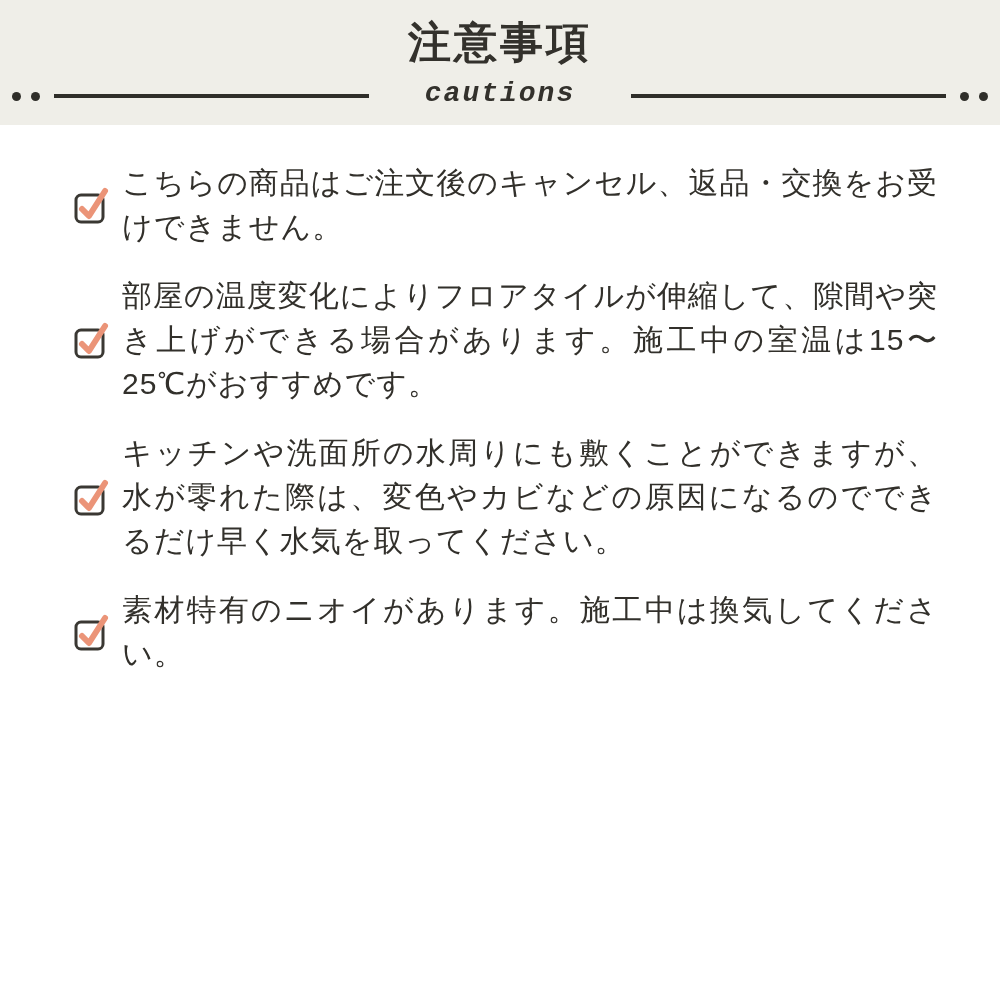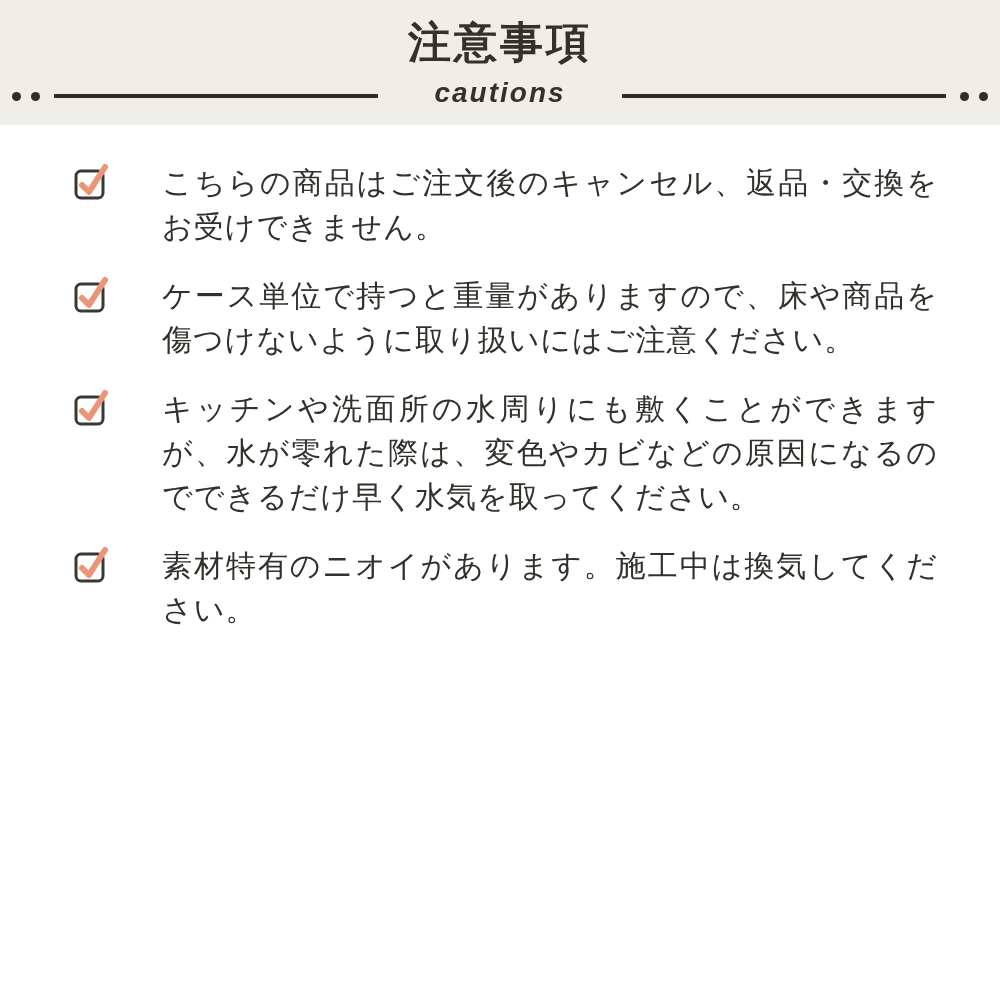--- a/index.html
+++ b/index.html
@@ -50,40 +50,39 @@
   .rule {
     flex: 1 1 auto;
     height: 4px;
     background: #2f2e29;
     margin: 0 4px;
   }
   .rule.left  { margin-left: 14px; }
   .rule.right { margin-right: 14px; }
   .script {
     flex: 0 0 auto;
-    font-family: Liberation Sans, sans-serif;
+    font-family: Liberation Mono, monospace;
     font-style: italic;
     font-weight: bold;
     font-size: 28px;
     letter-spacing: 2px;
     color: #33312c;
     margin: 0 52px;
     transform: translateY(-3px);
   }
 
   
   .content {
     padding: 36px 62px 0 72px;
     box-sizing: border-box;
   }
   .item {
     display: flex;
-    align-items: flex-start;
+    align-items: center;
     margin: 0 0 25px 0;
-    gap: 40px;
   }
   .check {
     flex: 0 0 40px;
     width: 40px;
     margin-top: 0px;
     margin-right: 10px;
   }
   .check svg { display: block; }
   .item p {
     margin: 0;
@@ -115,31 +114,31 @@
     <span class="check">
       <svg width="40" height="40" viewBox="0 0 40 40" aria-hidden="true">
         <rect x="4" y="10" width="27" height="27" rx="5" fill="none" stroke="#3a3833" stroke-width="3"></rect>
         <path d="M10 24 L17 31 L33 6" fill="none" stroke="#eb9478" stroke-width="6" stroke-linecap="round" stroke-linejoin="round"></path>
       </svg>
     </span>
     <p>こちらの商品はご注文後のキャンセル、返品・交換をお受けできません。</p>
   </div>
 
 
-
-
   <div class="item">
     <span class="check">
       <svg width="40" height="40" viewBox="0 0 40 40" aria-hidden="true">
         <rect x="4" y="10" width="27" height="27" rx="5" fill="none" stroke="#3a3833" stroke-width="3"></rect>
         <path d="M10 24 L17 31 L33 6" fill="none" stroke="#eb9478" stroke-width="6" stroke-linecap="round" stroke-linejoin="round"></path>
       </svg>
     </span>
-    <p>ケース単位で持つと重量がありますので、床や商品を傷つけないように取り扱いにはご注意ください。</p>
+    <p>部屋の温度変化によりフロアタイルが伸縮して、隙間や突き上げができる場合があります。施工中の室温は15〜25℃がおすすめです。</p>
   </div>
+
+
 
   <div class="item">
     <span class="check">
       <svg width="40" height="40" viewBox="0 0 40 40" aria-hidden="true">
         <rect x="4" y="10" width="27" height="27" rx="5" fill="none" stroke="#3a3833" stroke-width="3"></rect>
         <path d="M10 24 L17 31 L33 6" fill="none" stroke="#eb9478" stroke-width="6" stroke-linecap="round" stroke-linejoin="round"></path>
       </svg>
     </span>
     <p>キッチンや洗面所の水周りにも敷くことができますが、水が零れた際は、変色やカビなどの原因になるのでできるだけ早く水気を取ってください。</p>
   </div>

